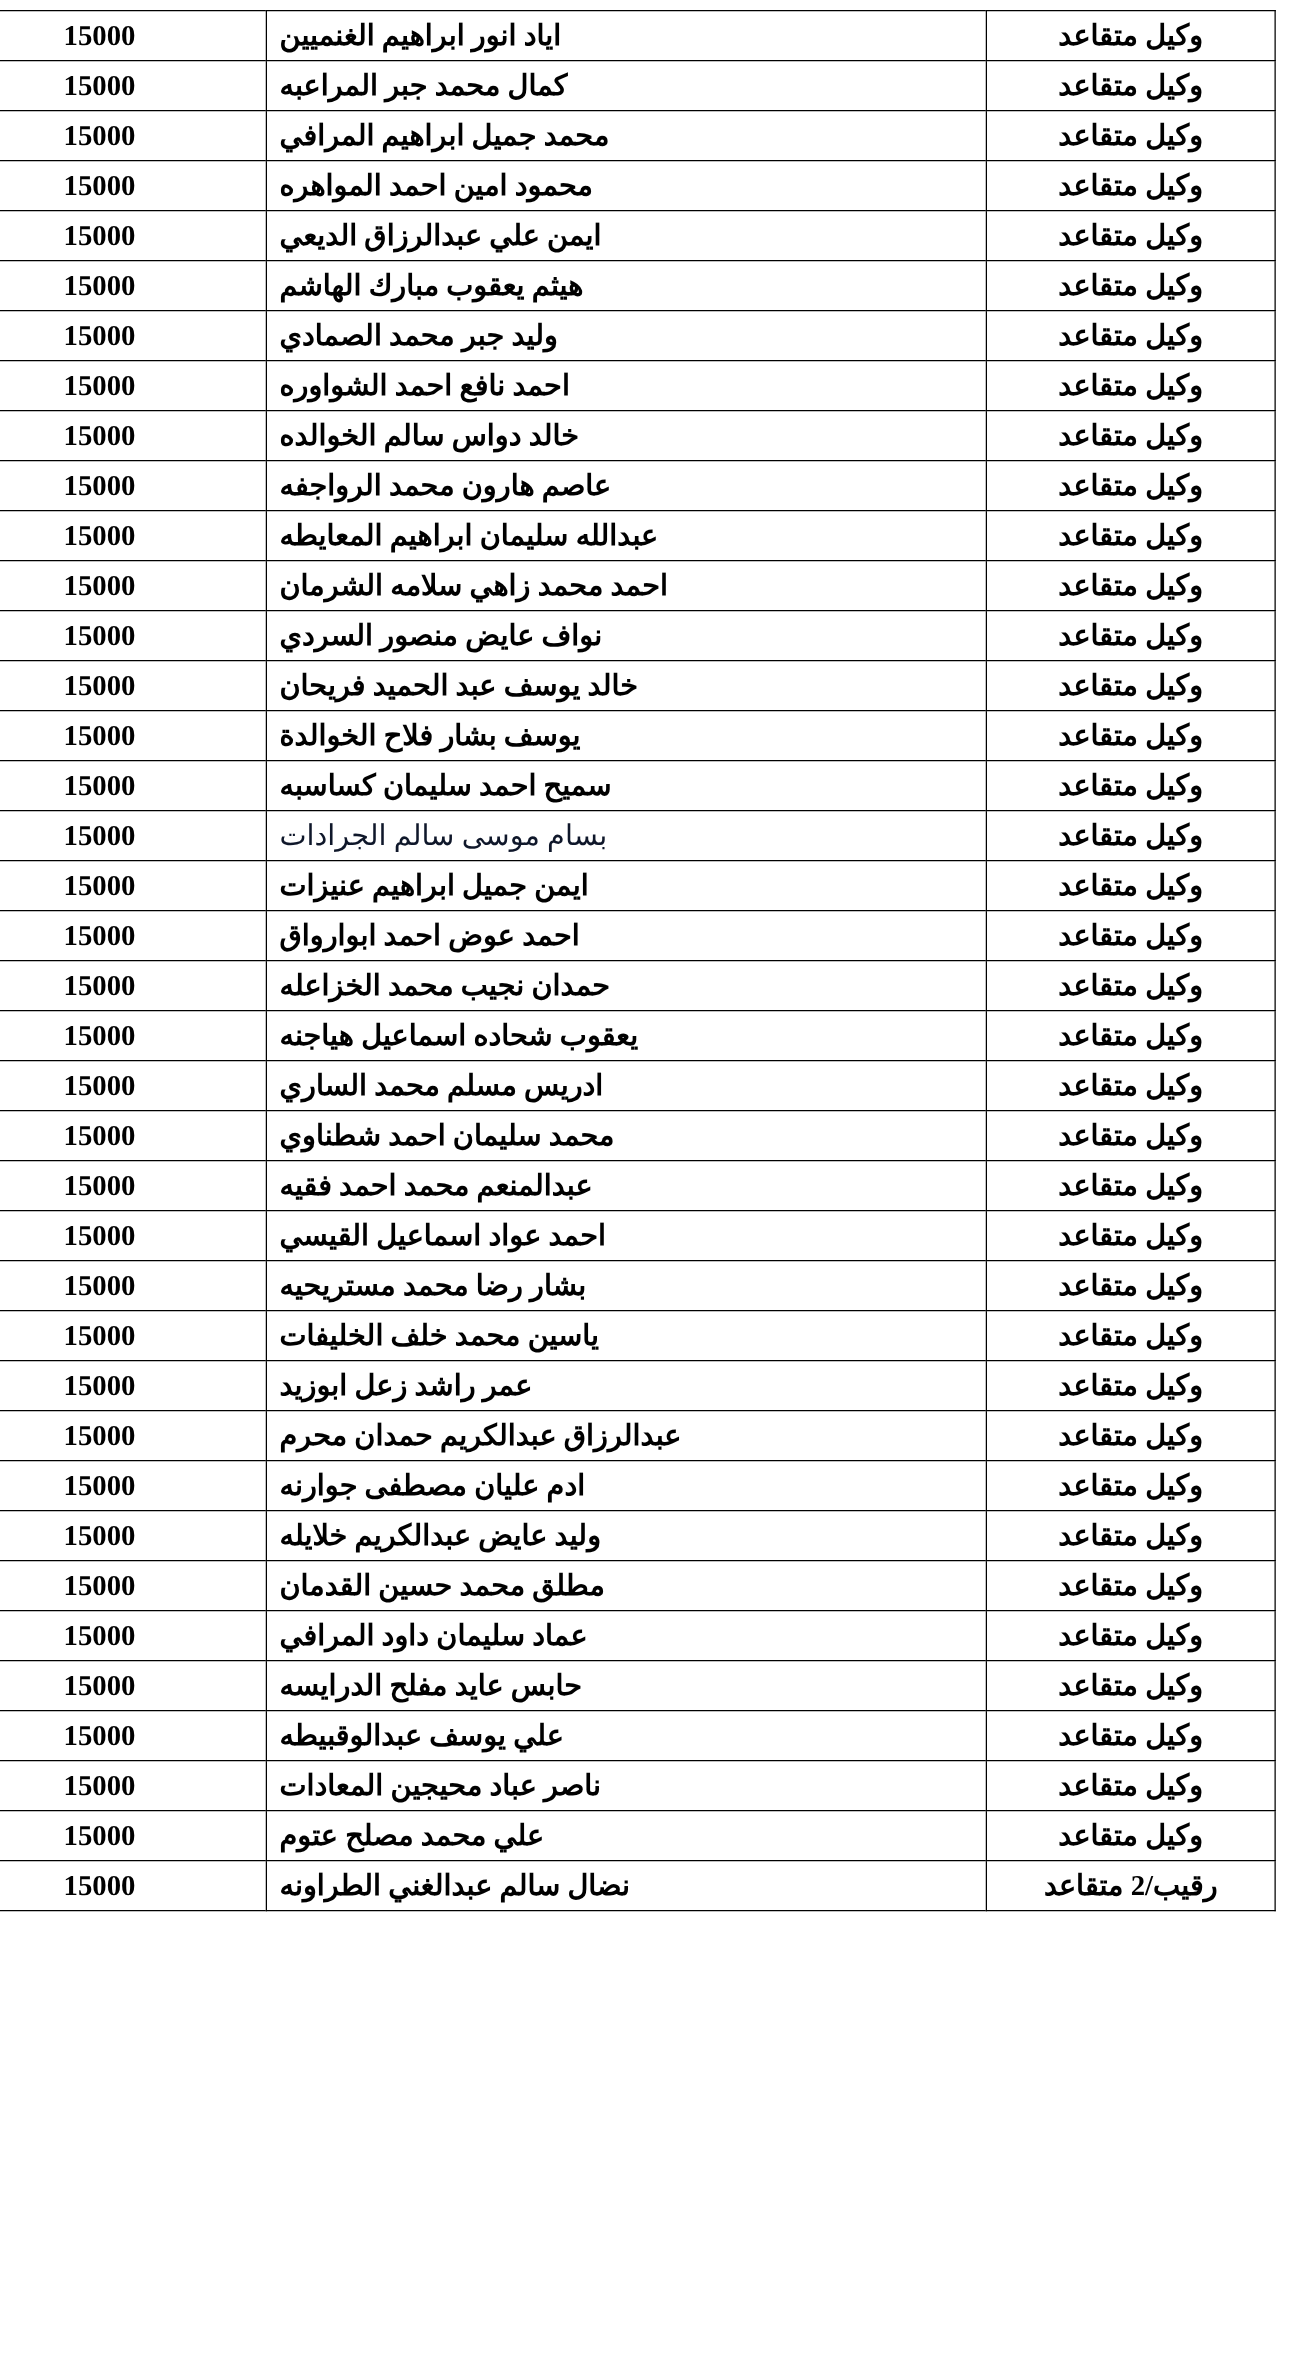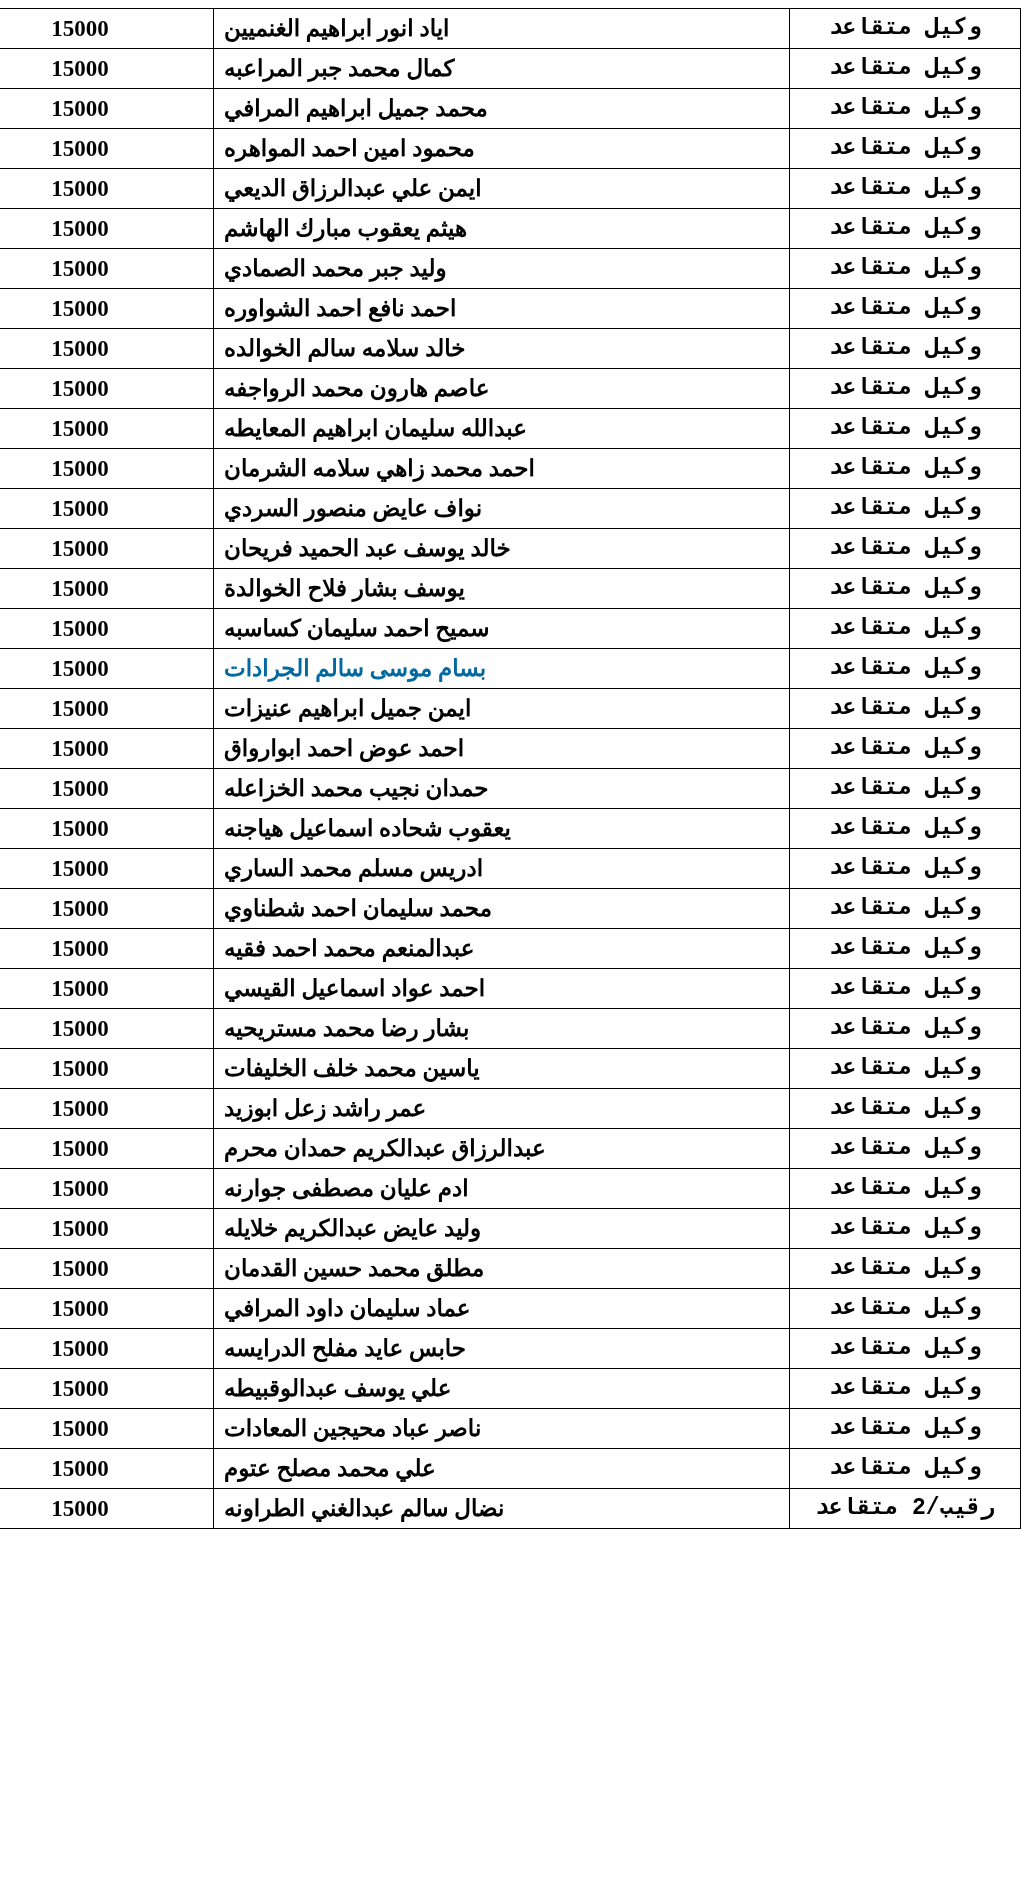--- a/index.html
+++ b/index.html
@@ -33,37 +33,36 @@
     line-height: 1.1;
     font-weight: bold;
     color: #000000;
     white-space: nowrap;
     overflow: hidden;
   }
   td.col-rank {
     width: 210px;
     text-align: center;
     direction: rtl;
-    font-family: Liberation Mono, monospace;
   }
   td.col-name {
     width: 555px;
     text-align: left;
     direction: rtl;
   }
   td.col-amount {
     width: 246px;
     text-align: center;
     direction: ltr;
     font-family: "Liberation Serif", "DejaVu Serif", serif;
   }
   
   tr.faint td.col-name {
-    font-weight: bold;
-    color: #0369a1;
+    font-weight: normal;
+    color: #0f172a;
   }
 </style>
 </head>
 <body>
 
 <div class="page">
   <table class="data-table">
     <tbody>
         <tr>
           <td class="col-rank">وكيل متقاعد</td>
@@ -100,21 +99,21 @@
           <td class="col-name">وليد جبر محمد الصمادي</td>
           <td class="col-amount">15000</td>
         </tr>
         <tr>
           <td class="col-rank">وكيل متقاعد</td>
           <td class="col-name">احمد نافع احمد الشواوره</td>
           <td class="col-amount">15000</td>
         </tr>
         <tr>
           <td class="col-rank">وكيل متقاعد</td>
-          <td class="col-name">خالد سلامه سالم الخوالده</td>
+          <td class="col-name">خالد دواس سالم الخوالده</td>
           <td class="col-amount">15000</td>
         </tr>
         <tr>
           <td class="col-rank">وكيل متقاعد</td>
           <td class="col-name">عاصم هارون محمد الرواجفه</td>
           <td class="col-amount">15000</td>
         </tr>
         <tr>
           <td class="col-rank">وكيل متقاعد</td>
           <td class="col-name">عبدالله سليمان ابراهيم المعايطه</td>

